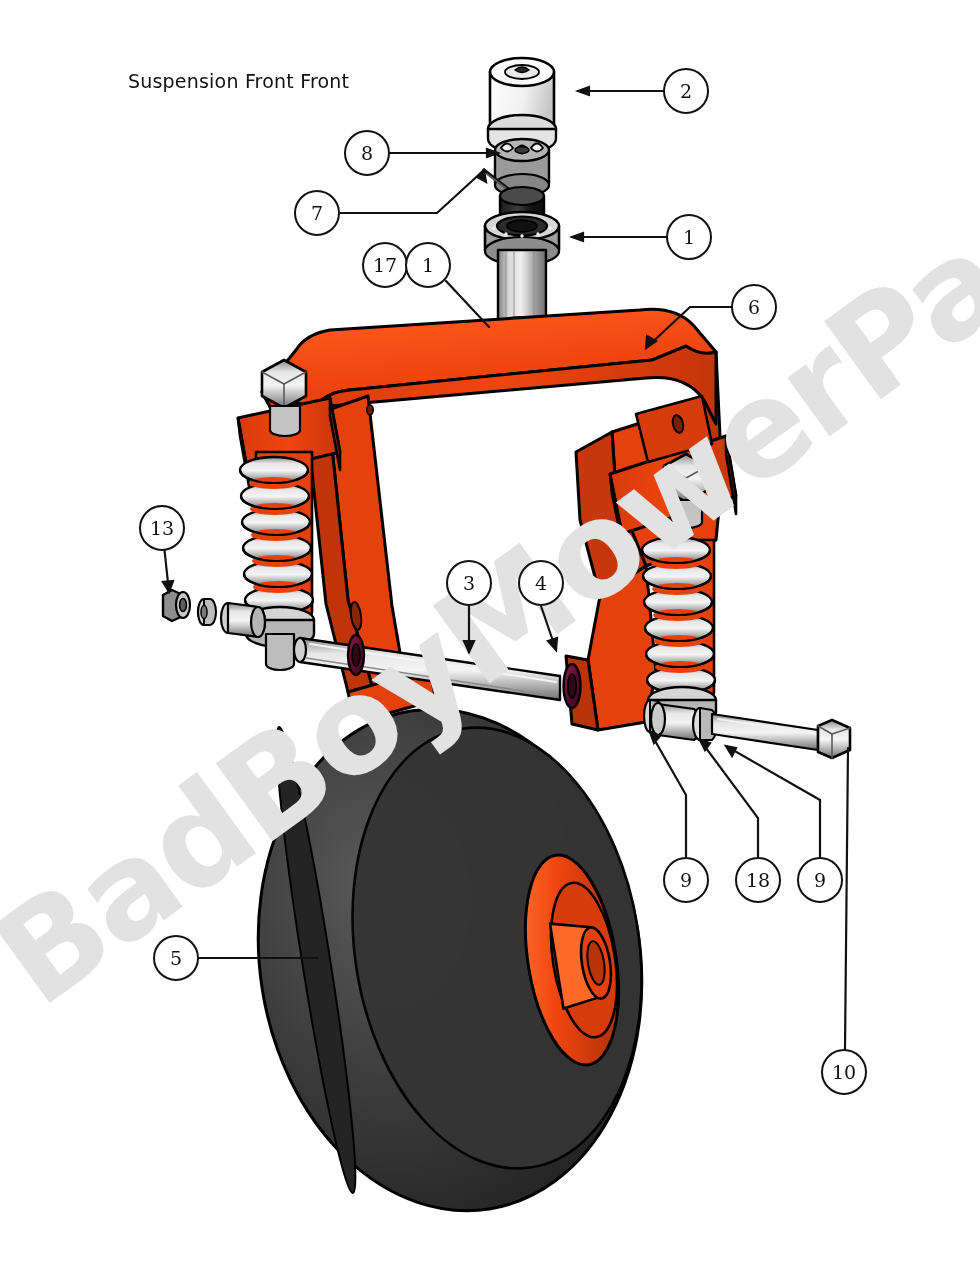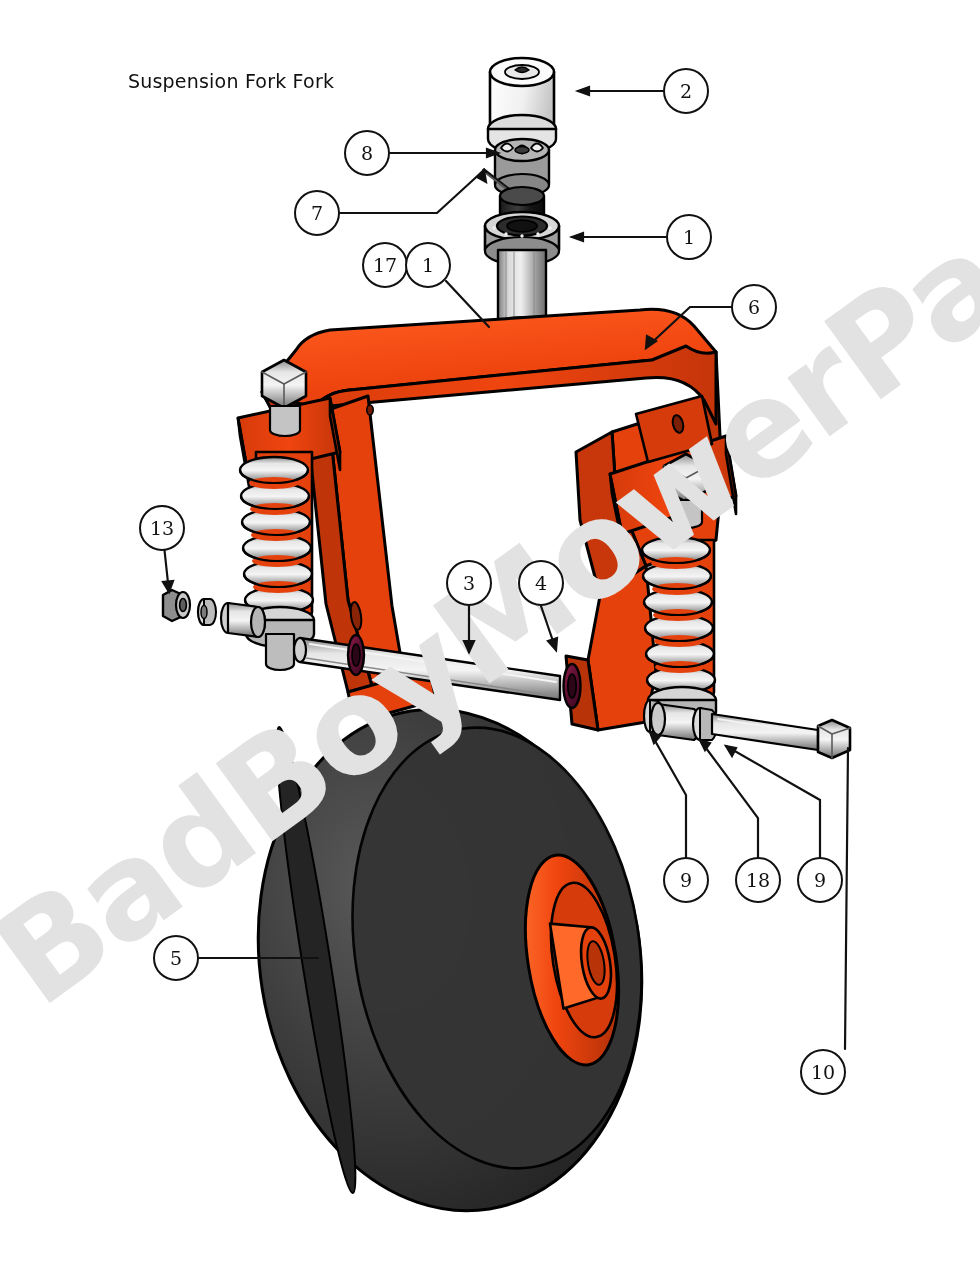--- a/index.html
+++ b/index.html
@@ -354,31 +354,31 @@
 
       <path d="M820,857 L820,800 L726,746"></path>
       <path d="M726,746 l10,2 l-4,8 Z" fill="#111"></path>
 
       <path d="M199,958 L318,958"></path>
 
       <path d="M845,1049 L848,748"></path>
     </g>
   </svg>
 
-  <div class="title">Suspension Fork Fork</div>
+  <div class="title">Suspension Front Front</div>
 
   <div class="balloon" style="left:663px;top:68px">2</div>
   <div class="balloon" style="left:344px;top:130px">8</div>
   <div class="balloon" style="left:294px;top:190px">7</div>
   <div class="balloon" style="left:666px;top:214px">1</div>
   <div class="balloon" style="left:362px;top:242px">17</div>
   <div class="balloon" style="left:405px;top:242px">1</div>
   <div class="balloon" style="left:731px;top:284px">6</div>
   <div class="balloon" style="left:139px;top:505px">13</div>
   <div class="balloon" style="left:446px;top:560px">3</div>
   <div class="balloon" style="left:518px;top:560px">4</div>
   <div class="balloon" style="left:663px;top:857px">9</div>
   <div class="balloon" style="left:735px;top:857px">18</div>
   <div class="balloon" style="left:797px;top:857px">9</div>
   <div class="balloon" style="left:153px;top:935px">5</div>
-  <div class="balloon" style="left:800px;top:1049px">10</div>
+  <div class="balloon" style="left:821px;top:1049px">10</div>
 
 </div>
 
 </body></html>

